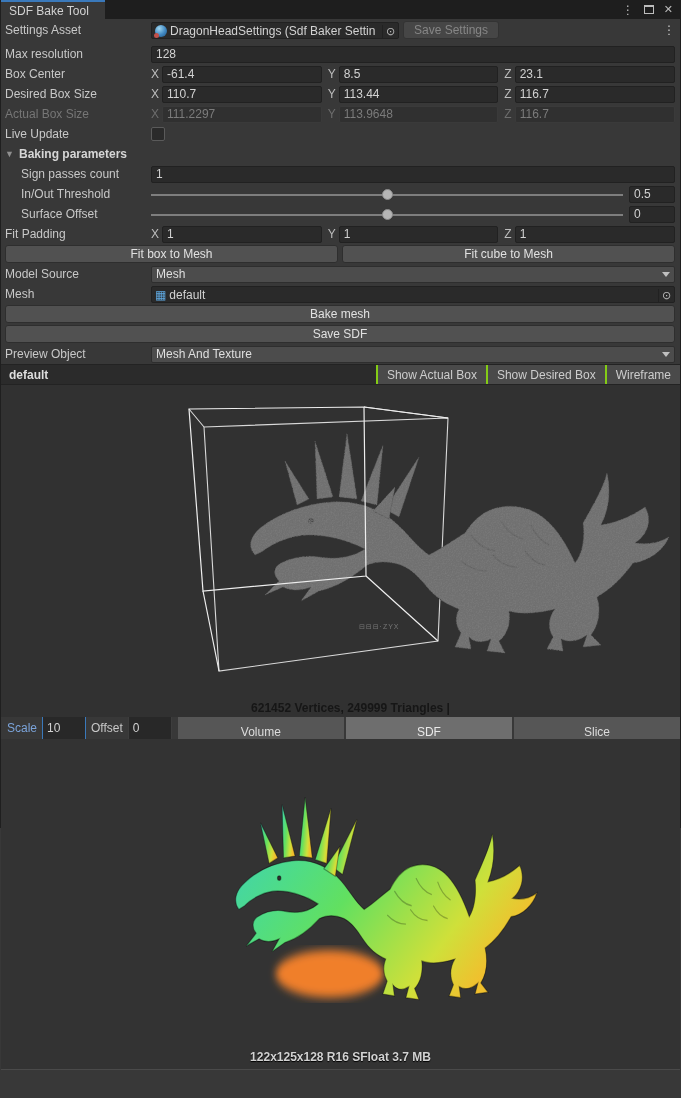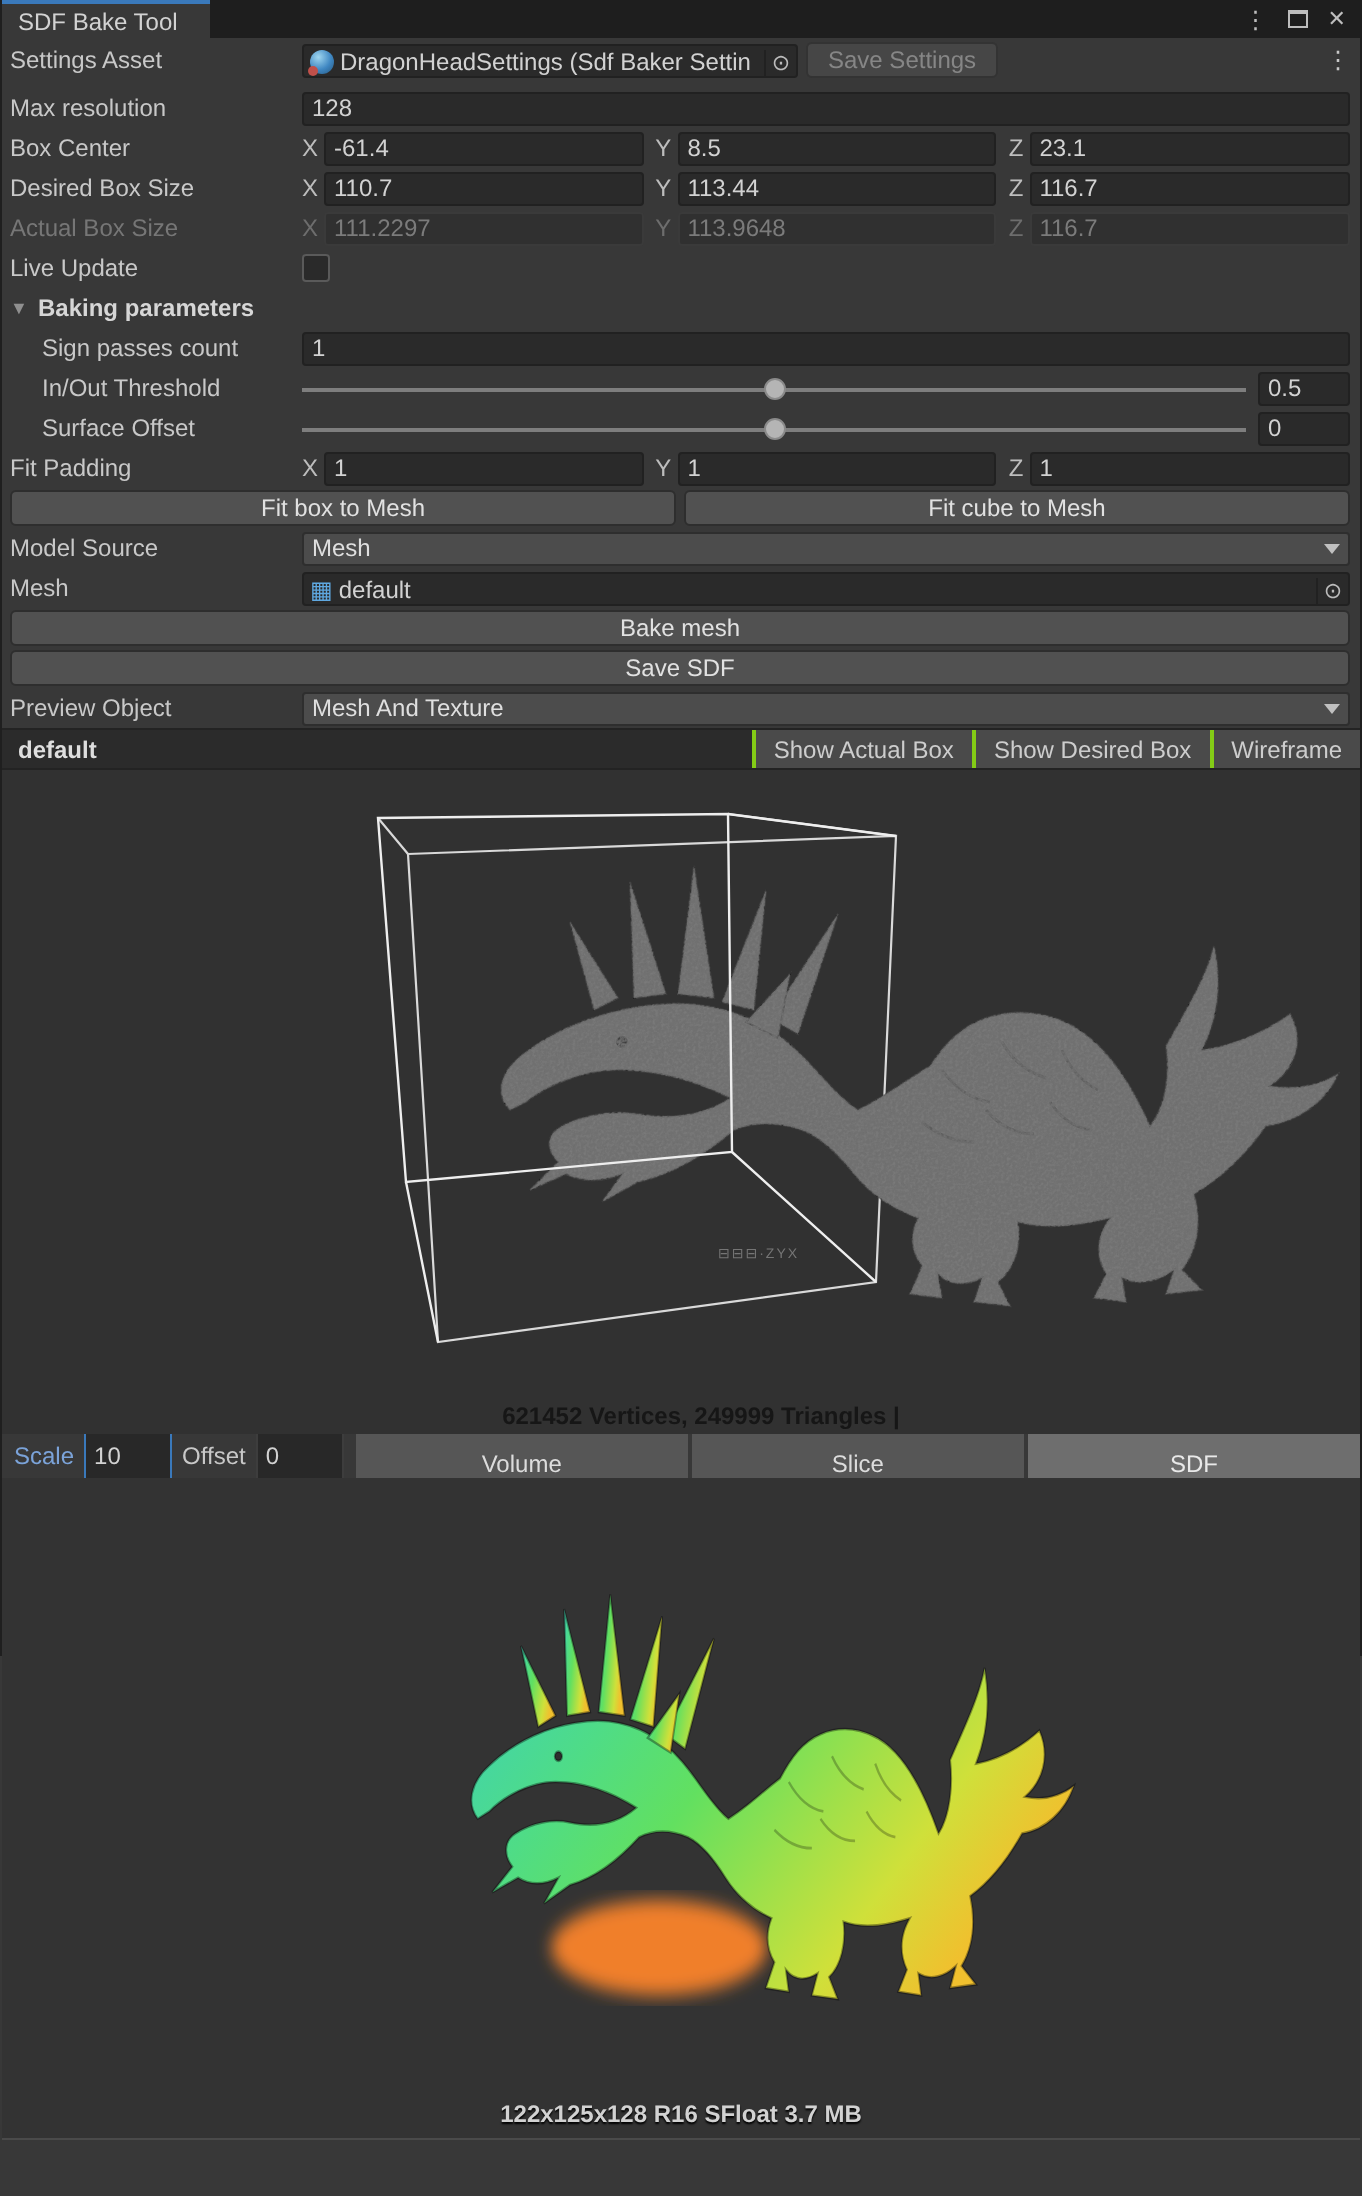--- a/index.html
+++ b/index.html
@@ -404,25 +404,25 @@
     <div class="ctrl-left">
       <span class="scale-lbl">Scale</span>
       <div class="mini-field focused">10</div>
       <span class="lbl">Offset</span>
       <div class="mini-field">0</div>
     </div>
     <div class="seg-tabs">
       <div class="seg">
         <span>Volume</span>
         </div>
+      <div class="seg active">
+        <span>SDF</span>
+        </div>
       <div class="seg">
         <span>Slice</span>
-        </div>
-      <div class="seg active">
-        <span>SDF</span>
         </div>
     </div>
   </div>
 
   <div class="sdf-preview">
     <svg width="681" height="330" viewBox="0 0 681 330">
       <defs>
         <linearGradient id="sdfgrad" x1="0%" y1="0%" x2="100%" y2="40%">
           <stop offset="0" stop-color="#3fd2b4"></stop>
           <stop offset="0.25" stop-color="#4fdc86"></stop>

